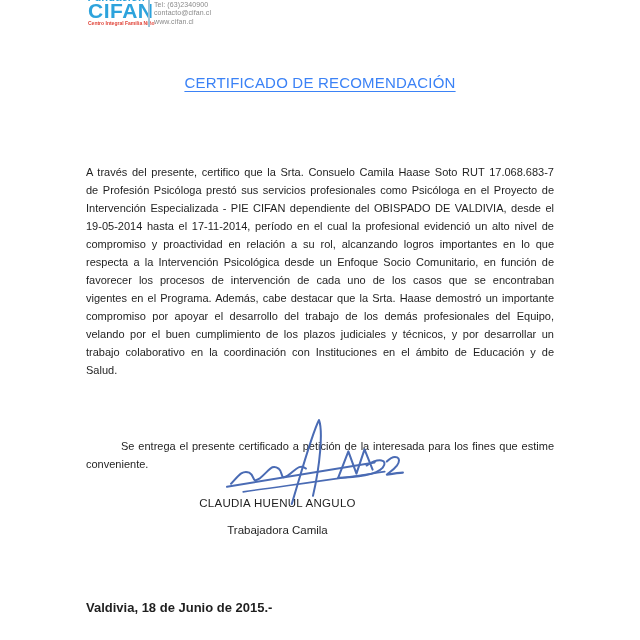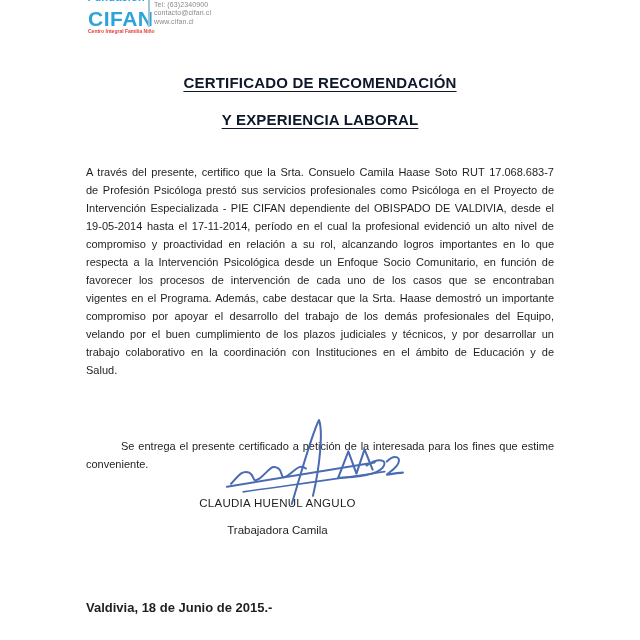--- a/index.html
+++ b/index.html
@@ -19,42 +19,42 @@
   
   .letterhead { position: absolute; left: 0; top: 0; width: 640px; height: 40px; }
 
   .logo { position: absolute; left: 88px; top: -8px; width: 60px; text-align: left; }
   .logo-fundacion {
     font-size: 11px; line-height: 10px; font-weight: bold; font-style: italic;
     color: var(--logo-blue, #2da3dc); letter-spacing: .2px;
   }
   .logo-cifan {
     font-size: 21px; line-height: 17px; font-weight: bold;
-    color: var(--logo-blue, #2da3dc); letter-spacing: .5px; margin-top: 8px;
+    color: var(--logo-blue, #2da3dc); letter-spacing: .5px;
   }
   .logo-tagline {
     font-size: 5px; line-height: 6px; font-weight: bold;
     color: var(--logo-red, #e04338); white-space: nowrap; margin-top: 1px;
   }
 
   .letterhead-divider {
     position: absolute; left: 148px; top: 0; width: 1.5px; height: 27px;
     background: #9fc4d8;
   }
 
   .contact {
     position: absolute; left: 154px; top: 0.5px;
     font-size: 7px; line-height: 8.5px; color: var(--contact-gray, #8a8a8a);
     letter-spacing: .1px;
   }
 
   
   .doc-title {
     position: absolute; left: 0; width: 640px; text-align: center;
-    font-size: 15px; font-weight: bold; letter-spacing: .2px; color: #0f172a;
+    font-size: 15px; font-weight: normal; letter-spacing: .2px; color: #3b82f6;
     text-decoration: underline; text-underline-offset: 3px; text-decoration-thickness: 1px;
   }
   .doc-title.line1 { top: 74px; }
   .doc-title.line2 { top: 111px; }
 
   
   .body-par {
     position: absolute; left: 86px; width: 468px;
     font-size: 11px; line-height: 18px; text-align: justify;
     word-spacing: .6px; color: #1f1f1f;
@@ -88,21 +88,20 @@
     </div>
     <div class="letterhead-divider"></div>
     <div class="contact">
       <div>Tel: (63)2340900</div>
       <div>contacto@cifan.cl</div>
       <div>www.cifan.cl</div>
     </div>
   </div>
 
   <div class="doc-title line1">CERTIFICADO DE RECOMENDACIÓN</div>
-  <div class="doc-title line2">Y EXPERIENCIA LABORAL</div>
 
   <p class="body-par p1">A través del presente, certifico que la Srta. Consuelo Camila Haase Soto RUT 17.068.683-7 de Profesión Psicóloga prestó sus servicios profesionales como Psicóloga en el Proyecto de Intervención Especializada - PIE CIFAN dependiente del OBISPADO DE VALDIVIA, desde el 19-05-2014 hasta el 17-11-2014, período en el cual la profesional evidenció un alto nivel de compromiso y proactividad en relación a su rol, alcanzando logros importantes en lo que respecta a la Intervención Psicológica desde un Enfoque Socio Comunitario, en función de favorecer los procesos de intervención de cada uno de los casos que se encontraban vigentes en el Programa. Además, cabe destacar que la Srta. Haase demostró un importante compromiso por apoyar el desarrollo del trabajo de los demás profesionales del Equipo, velando por el buen cumplimiento de los plazos judiciales y técnicos, y por desarrollar un trabajo colaborativo en la coordinación con Instituciones en el ámbito de Educación y de Salud.</p>
   <p class="body-par p2">Se entrega el presente certificado a petición de la interesada para los fines que estime conveniente.</p>
 
   <svg class="signature-svg" viewBox="0 0 180 85" fill="none" stroke="currentColor" stroke-width="2" stroke-linecap="round" stroke-linejoin="round" opacity="0.92">
     <path d="M6 64 C 12 58, 16 50, 24 53 C 30 56, 26 64, 34 59 C 44 51, 46 44, 53 49 C 58 53, 54 61, 62 56 C 70 50, 74 44, 80 49"></path>
     <path d="M66 84 C 74 58, 86 14, 93 1 C 97 12, 94 46, 87 76"></path>
     <path d="M2 67 L 148 43"></path>
     <path d="M112 58 L 122 32 L 130 54 L 138 30 L 146 50"></path>
     <path d="M140 46 C 152 38, 162 40, 156 48 C 150 55, 130 58, 112 58"></path>

